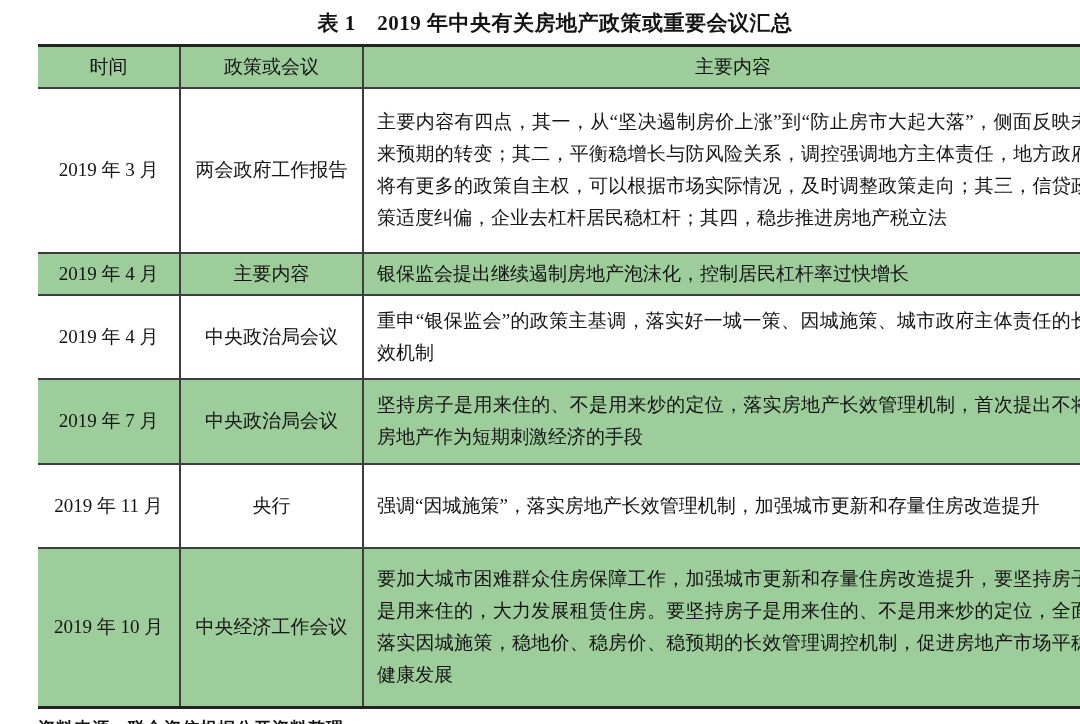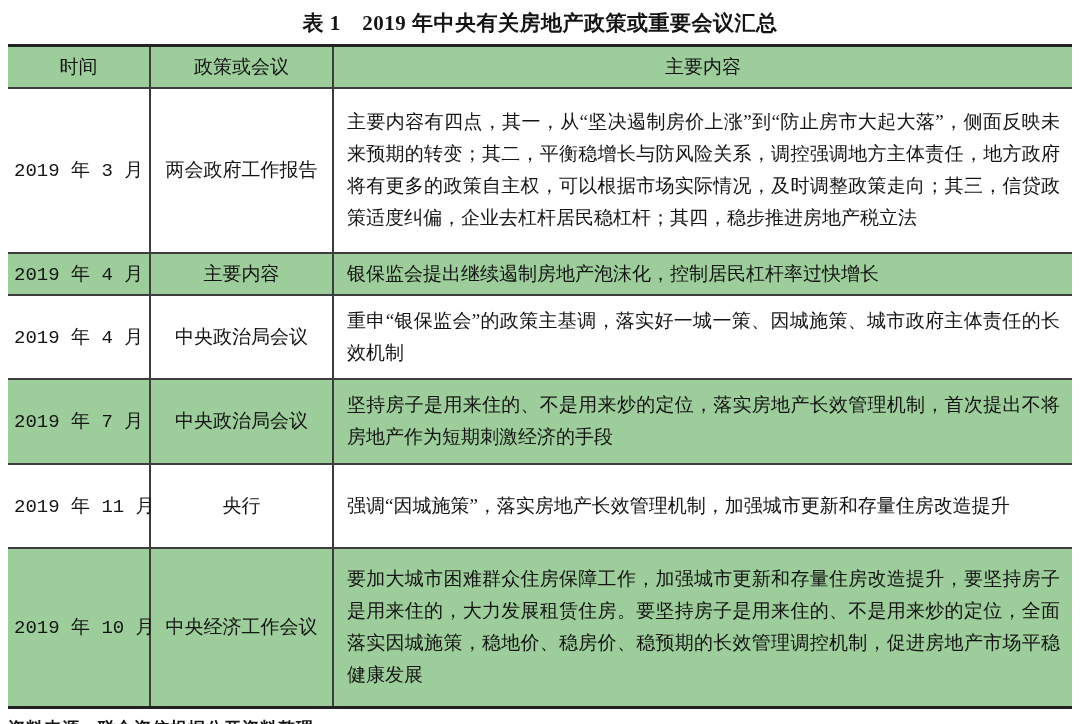--- a/index.html
+++ b/index.html
@@ -17,20 +17,21 @@
     width: 1080px;
     height: 724px;
     overflow: hidden;
     font-family: "Liberation Serif", "DejaVu Serif", serif;
     color: var(--text-color);
   }
   .page {
     width: 1080px;
     height: 724px;
     position: relative;
+    padding-left: 30px;
   }
   .doc-title {
     text-align: center;
     font-weight: bold;
     font-size: 21px;
     padding: 9px 0 7px 0;
     letter-spacing: 0.5px;
   }
   table.policy-table {
     table-layout: fixed;
@@ -55,21 +56,20 @@
   thead th {
     background: var(--header-green);
     font-weight: normal;
     text-align: center;
     height: 42px;
     border-bottom: 2px solid var(--border-dark);
   }
   td.cell-time, td.cell-policy {
     text-align: center;
     white-space: nowrap;
-    font-family: Liberation Mono, monospace;
   }
   td.cell-content {
     text-align: justify;
     line-height: 32px;
     padding: 3px 12px 3px 13px;
   }
   tr.row-green td { background: var(--row-green); }
   tr.h-165 { height: 165px; }
   tr.h-42  { height: 42px; }
   tr.h-84  { height: 84px; }

